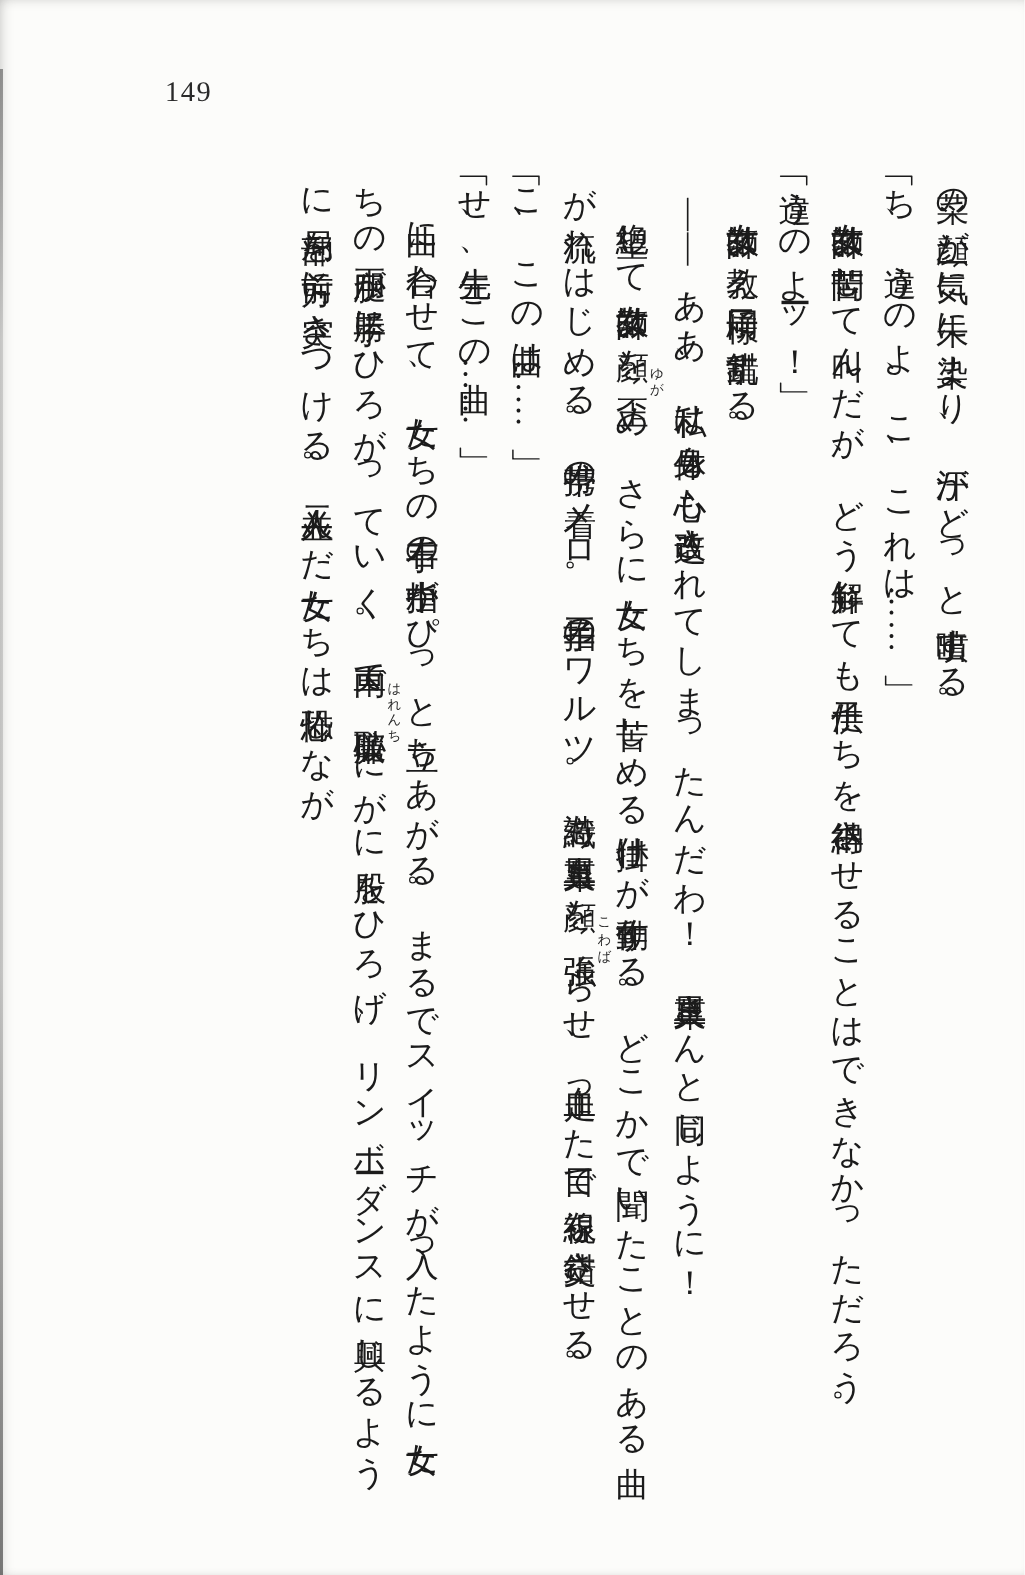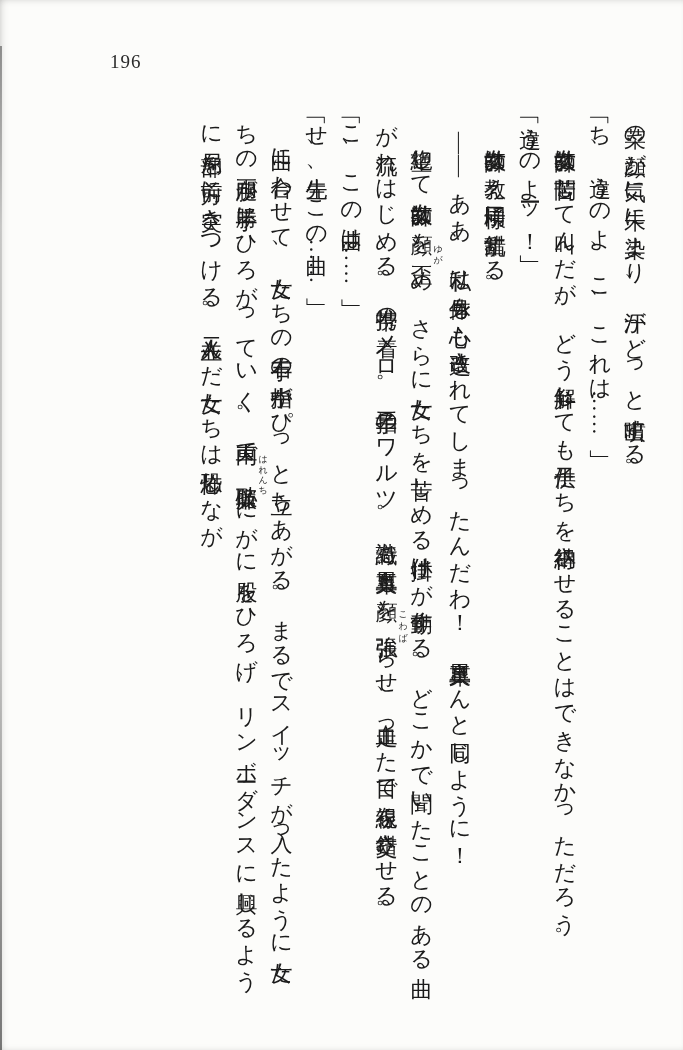--- a/index.html
+++ b/index.html
@@ -64,21 +64,21 @@
     font-size: 9px;
     letter-spacing: 0;
     color: #2a2a2a;
   }
 </style>
 </head>
 <body>
 
 <div class="page">
   <div class="edge-left"></div>
-  <div class="page-number">196</div>
+  <div class="page-number">149</div>
   <div class="text-block">
     <p>菜の顔が一気に朱に染まり、汗がどっと噴出する。</p>
     <p>「ち、違うのよ、こ、これは……」</p>
     <p style="text-indent: 1em;">女教師は苦悶して叫んだが、どう弁解しても子供たちを納得させることはできなかっただろう。</p>
     <p>「違うのよーッ！」</p>
     <p style="text-indent: 1em;">女教師は教え子同様に錯乱する。</p>
     <p style="text-indent: 1em;">――ああ、私は身体も心も改造されてしまったんだわ！　真里菜さんと同じように！</p>
     <p style="text-indent: 1em;">絶望して女教師は顔を<ruby>歪<rt>ゆが</rt></ruby>め、さらに女たちを苦しめる仕掛けが作動する。どこかで聞いたことのある曲が流れはじめる。携帯の着メロ。三拍子のワルツ。詩織も真里菜も顔を<ruby>強張<rt>こわば</rt></ruby>らせ、血走った目で視線を交錯させる。</p>
     <p>「こ、この曲は……」</p>
     <p>「せ、先生、この曲……」</p>

